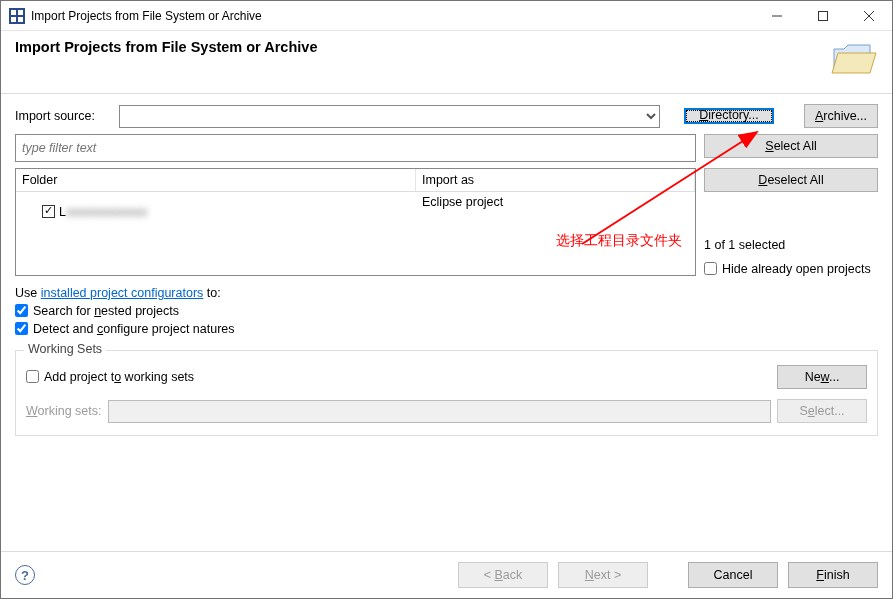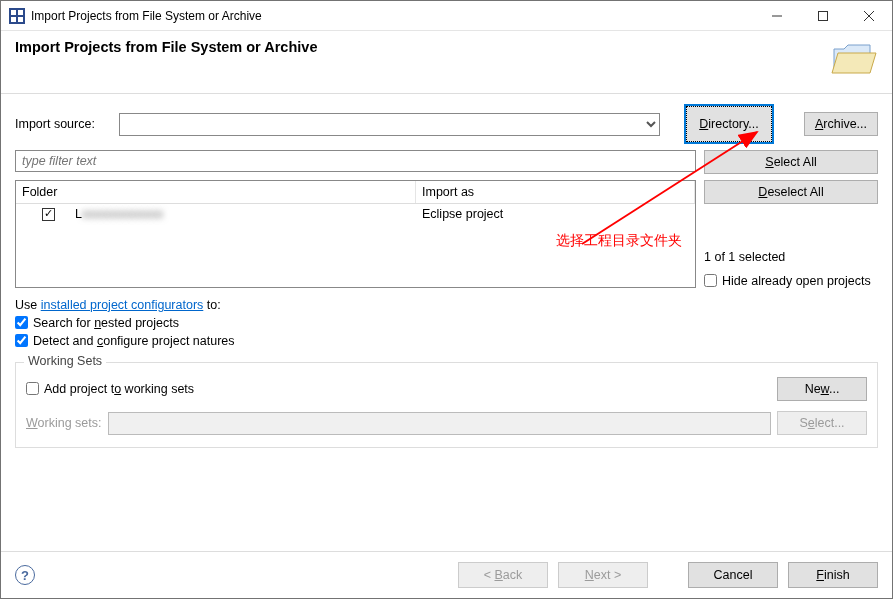--- a/index.html
+++ b/index.html
@@ -17,40 +17,40 @@
   .header-title { font-size:14.5px; font-weight:600; color:#000; margin-bottom:4px; }
   .header-desc { font-size:12.5px; color:#333; margin-left:4px; }
   .folder-icon { width:48px; height:40px; margin-left:8px; }
   .hr { height:1px; background:#ddd; }
   
   .content { flex:1; padding:10px 14px 4px 14px; display:flex; flex-direction:column; font-size:12.5px; color:#000; }
   .row { display:flex; align-items:center; gap:24px; }
   .label { white-space:nowrap; }
   select.combo { flex:1; height:23px; border:1px solid #888; background:#fff; font-size:12.5px; padding:0 4px; color:#555; }
   .btn { height:24px; border:1px solid #adadad; background:#e1e1e1; font-size:12.5px; padding:0 8px; text-align:center; cursor:default; display:flex; align-items:center; justify-content:center; }
-  .btn.focus { outline:1px dotted #000; outline-offset:-3px; border:2px solid #0078d7; padding:0 7px; height:40px; }
+  .btn.focus { outline:1px dotted #000; outline-offset:-3px; border:2px solid #0078d7; padding:0 7px; height:16px;align-items:flex-end; }
   .btn.disabled { color:#9b9b9b; background:#eee; border-color:#ccc; }
   .btn-dir { width:90px; }
   .btn-arch { width:74px; margin-left:6px; }
   .btn-side { width:174px; height:24px; }
   .btn-nav { width:90px; height:26px; }
 
   .filter-row { margin-top:6px; display:flex; gap:8px; }
-  .filter-input { flex:1; height:22px; border:1px solid #888; padding:2px 6px; font-size:12.5px; color:#9a9a9a; font-style:italic; }
+  .filter-input { flex:1; height:28px; border:1px solid #888; padding:2px 6px; font-size:12.5px; color:#9a9a9a; font-style:italic; }
   .side-col { width:174px; display:flex; flex-direction:column; gap:6px; }
 
   .mid-row { display:flex; gap:8px; margin-top:6px; }
   .table { flex:1; border:1px solid #888; height:108px; background:#fff; overflow:hidden; }
   .thead { display:flex; border-bottom:1px solid #ddd; background:#fff; }
   .th { padding:4px 6px; font-size:12.5px; border-right:1px solid #e5e5e5; }
   .th.folder { width:400px; }
   .th.import { flex:1; }
   .trow { display:flex; }
   .td { padding:3px 6px; font-size:12.5px; }
-  .td.folder { width:400px; display:flex; align-items:flex-end; gap:20px; padding-left:26px; }
+  .td.folder { width:400px; display:flex; align-items:flex-start; gap:4px; padding-left:26px;margin-top:10px; }
   .td.import { flex:1; }
   .chk { width:13px; height:13px; border:1px solid #333; display:inline-flex; align-items:center; justify-content:center; font-size:10px; line-height:1; background:#fff; flex-shrink:0; }
   .chk.checked::after { content:"✓"; font-size:11px; color:#000; position:relative; top:-1px; }
   .blur { color:transparent; text-shadow:0 0 6px rgba(0,0,0,.6); }
 
   .annotation { position:relative; }
   .annot-text { color:#ff0000; font-size:14px; font-family:"Microsoft YaHei", sans-serif; position:absolute; right:210px; top:138px; }
   .arrow { position:absolute; right:120px; top:30px; pointer-events:none; }
 
   .status { font-size:12.5px; margin-top:4px; }

